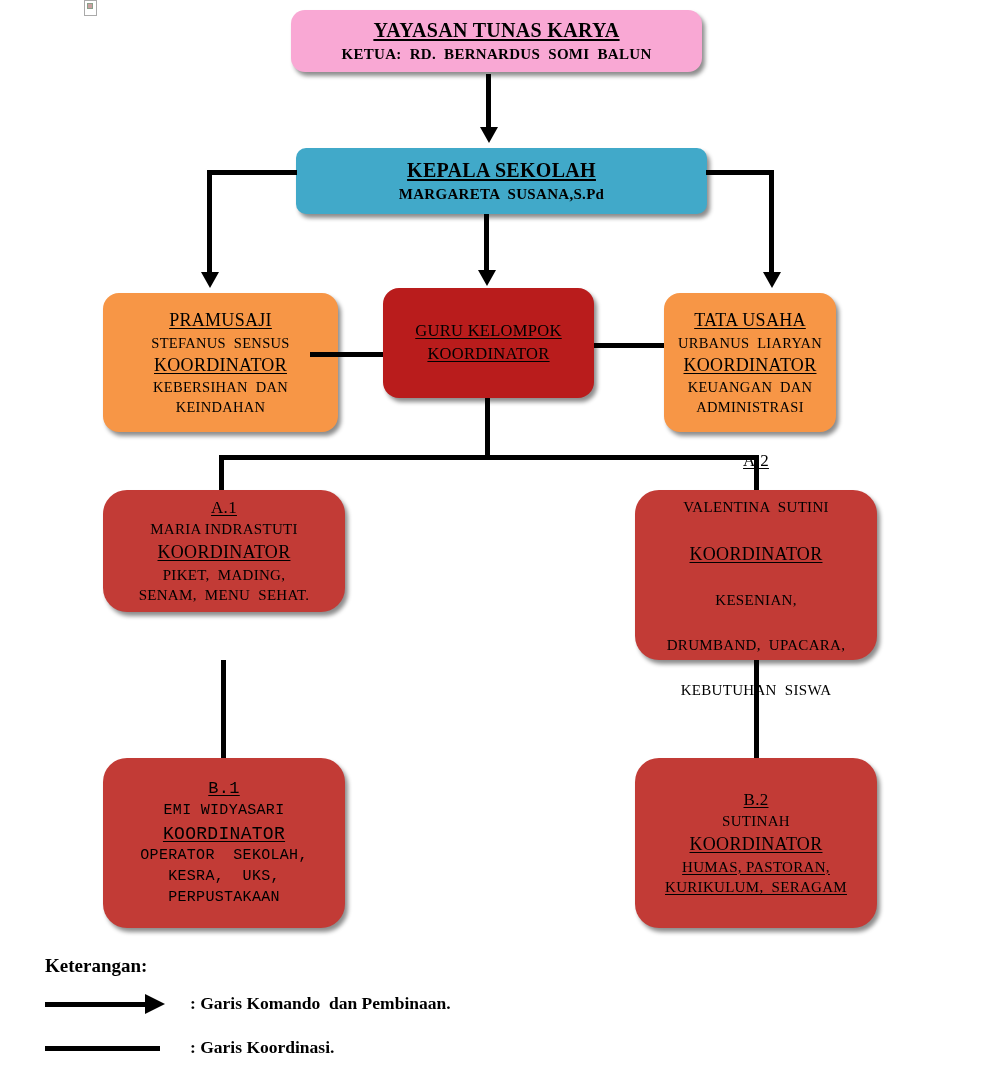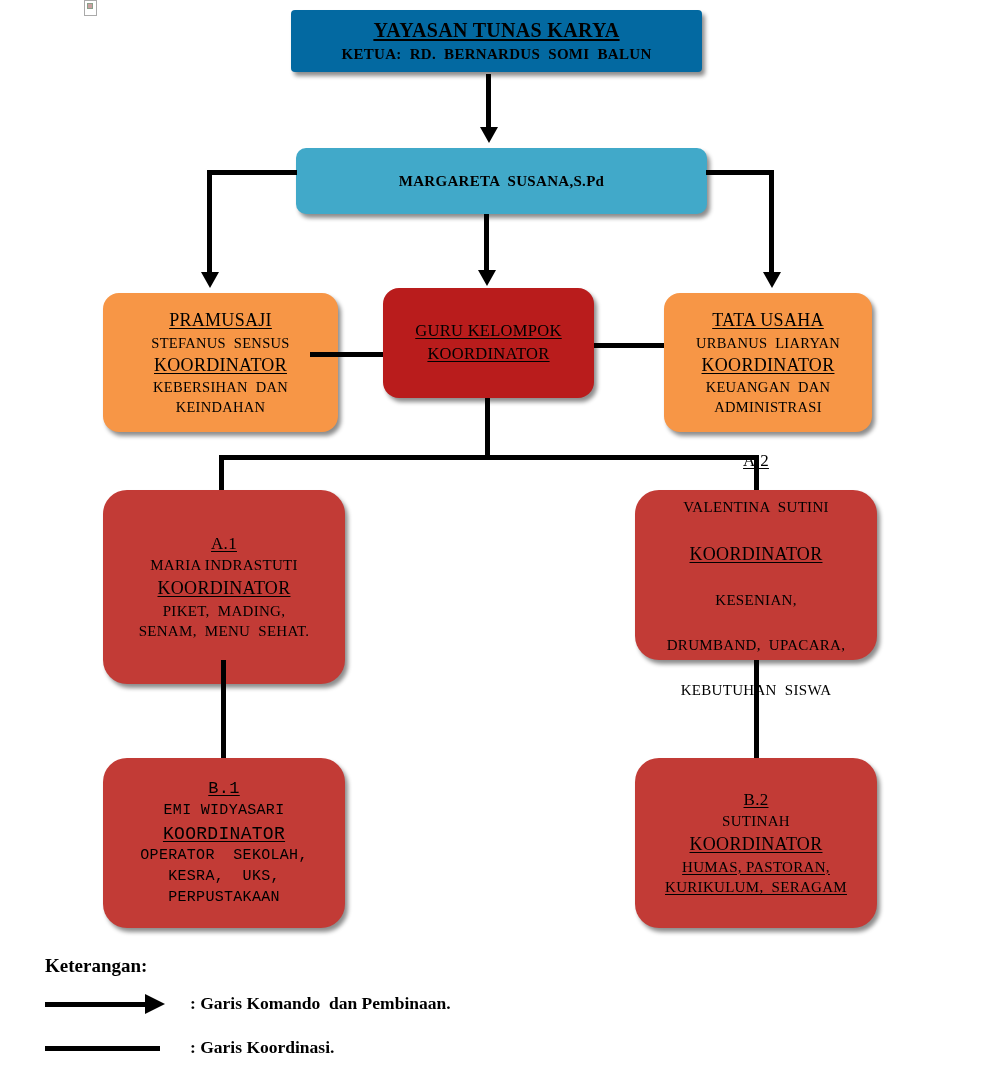--- a/index.html
+++ b/index.html
@@ -17,21 +17,21 @@
   .box {
     position: absolute;
     display: flex;
     flex-direction: column;
     justify-content: center;
     align-items: center;
     text-align: center;
     color: #000;
     box-shadow: 3px 4px 4px rgba(0,0,0,0.45);
   }
-  .purple { background: #0369a1; border-radius: 4px; }
+  .purple { background: #f9a8d4; border-radius: 14px; }
   .teal   { background: #41A9C9; border-radius: 10px; }
   .orange { background: #F79646; border-radius: 16px; }
   .red    { background: #b91c1c; border-radius: 16px; }
   .bigred { background: #C23B36; border-radius: 24px; }
 
   .bline { white-space: pre-wrap; line-height: 1.38; letter-spacing: 0.3px; }
   .u   { text-decoration: underline; text-underline-offset: 2px; }
   .b   { font-weight: bold; }
   .fs20 { font-size: 20px; }
   .fs18 { font-size: 18px; }
@@ -79,20 +79,21 @@
 
   <div class="box purple" style="left:291px; top:10px; width:411px; height:62px;">
     <div class="bline u b fs20">YAYASAN TUNAS KARYA</div>
     <div class="bline b fs15">KETUA:  RD.  BERNARDUS  SOMI  BALUN</div>
   </div>
 
   <div class="vline" style="left:486px; top:74px; width:5px; height:54px;"></div>
   <div class="arr-down" style="left:480px; top:127px;"></div>
 
   <div class="box teal" style="left:296px; top:148px; width:411px; height:66px;">
+    <div class="bline u b fs20">KEPALA SEKOLAH</div>
     <div class="bline b fs15">MARGARETA  SUSANA,S.Pd</div>
   </div>
 
   <div class="hline" style="left:207px; top:170px; width:90px; height:5px;"></div>
   <div class="vline" style="left:207px; top:170px; width:5px; height:104px;"></div>
   <div class="arr-down" style="left:201px; top:272px;"></div>
 
   <div class="hline" style="left:706px; top:170px; width:68px; height:5px;"></div>
   <div class="vline" style="left:769px; top:170px; width:5px; height:104px;"></div>
   <div class="arr-down" style="left:763px; top:272px;"></div>
@@ -106,37 +107,37 @@
     <div class="bline u fs18">KOORDINATOR</div>
     <div class="bline fs14">KEBERSIHAN  DAN</div>
     <div class="bline fs14">KEINDAHAN</div>
   </div>
 
   <div class="box red" style="left:383px; top:288px; width:211px; height:110px;">
     <div class="bline u fs16">GURU KELOMPOK</div>
     <div class="bline u fs16">KOORDINATOR</div>
   </div>
 
-  <div class="box orange" style="left:664px; top:293px; width:208px; height:139px;">
+  <div class="box orange" style="left:664px; top:293px; width:172px; height:139px;">
     <div class="bline u fs18">TATA USAHA</div>
     <div class="bline fs14">URBANUS  LIARYAN</div>
     <div class="bline u fs18">KOORDINATOR</div>
     <div class="bline fs14">KEUANGAN  DAN</div>
     <div class="bline fs14">ADMINISTRASI</div>
   </div>
 
   <div class="hline" style="left:310px; top:352px; width:73px; height:5px;"></div>
   <div class="hline" style="left:594px; top:343px; width:70px; height:5px;"></div>
 
   <div class="vline" style="left:485px; top:398px; width:5px; height:60px;"></div>
   <div class="hline" style="left:219px; top:455px; width:540px; height:5px;"></div>
   <div class="vline" style="left:219px; top:455px; width:5px; height:37px;"></div>
   <div class="vline" style="left:754px; top:455px; width:5px; height:37px;"></div>
 
-  <div class="box bigred" style="left:103px; top:490px; width:242px; height:194px;">
+  <div class="box bigred" style="left:103px; top:490px; width:242px; height:122px;">
     <div class="bline u fs17">A.1</div>
     <div class="bline fs15">MARIA INDRASTUTI</div>
     <div class="bline u fs18">KOORDINATOR</div>
     <div class="bline fs15">PIKET,  MADING,</div>
     <div class="bline fs15">SENAM,  MENU  SEHAT.</div>
   </div>
 
   <div class="box bigred" style="left:635px; top:490px; width:242px; height:170px;gap:24px;">
     <div class="bline u fs17">A.2</div>
     <div class="bline fs15">VALENTINA  SUTINI</div>

